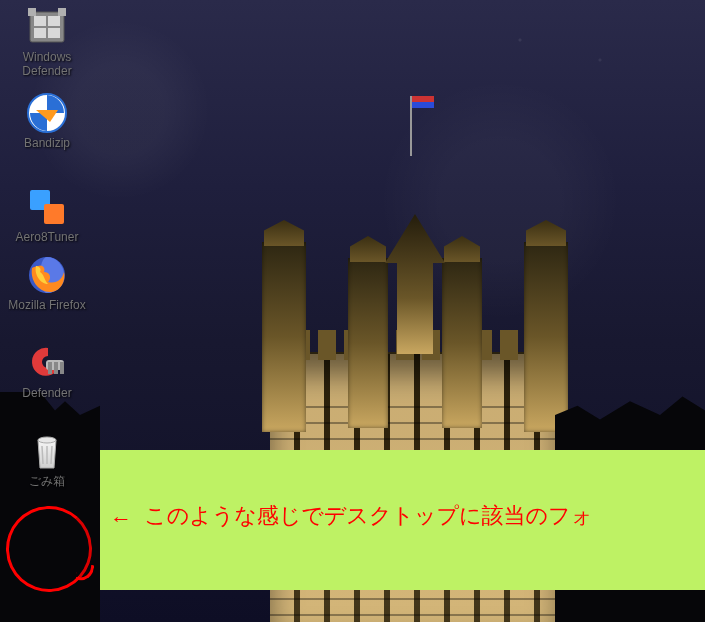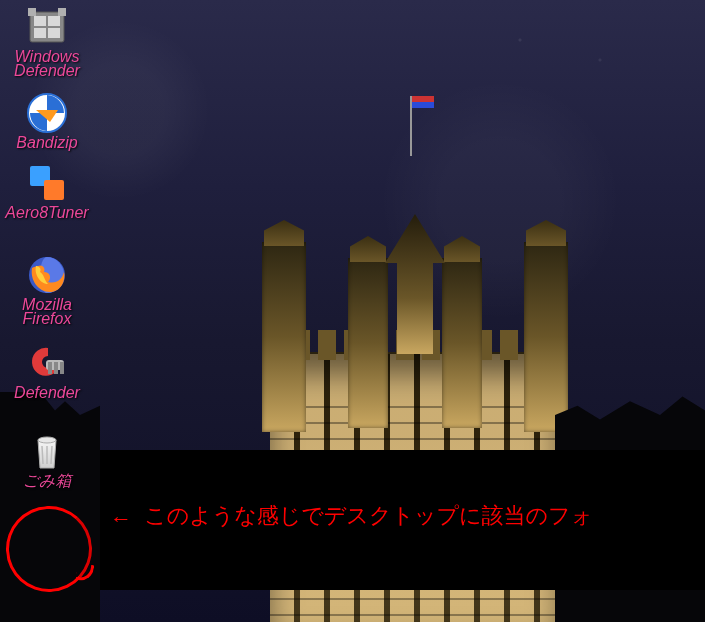--- a/index.html
+++ b/index.html
@@ -80,29 +80,28 @@
     
     .desktop { position:absolute; inset:0; }
     .icon {
       position:absolute; width:90px;
       display:flex; flex-direction:column; align-items:center;
       text-align:center; cursor:pointer;
       padding:2px 0;
     }
     .icon .img { width:42px; height:42px; margin-bottom:2px; position:relative; }
     .icon .label {
-      color:#ec4899; font-size:16px; line-height:14px;
+      color:#737373; font-size:12px; line-height:14px;
       text-shadow: 1px 1px 2px rgba(0,0,0,0.9);
       white-space:pre-line;
-      font-style:italic;
     }
     
     .annot {
       position:absolute; left:100px; top:450px; width:605px; height:140px;
-      background:#000000;
+      background:#bef264;
     }
     .annot-text {
       color:#ff0000; font-size:22px; line-height:1.8;
       padding: 6px 10px 0 10px;
       white-space:pre-line;
       font-family: "Meiryo","Segoe UI",sans-serif;
     }
     .circle-mark{
       position:absolute; left:6px; top:506px; width:86px; height:86px;
       border:3px solid #ff0000; border-radius:50%;
@@ -143,21 +142,21 @@
         </svg></div>
       <div class="label">Windows
 Defender</div>
     </div>
     <div class="icon" style="left: 2px; top: 90px; align-items: center;">
       <div class="img"><svg width="42" height="42" viewBox="0 0 42 42">
           <use href="#svg-bandizip"></use>
         </svg></div>
       <div class="label">Bandizip</div>
     </div>
-    <div class="icon" style="left: 2px; top: 160px;">
+    <div class="icon" style="left: 2px; top: 184px;">
       <div class="img"><svg width="42" height="42" viewBox="0 0 42 42">
           <use href="#svg-aero8"></use>
         </svg></div>
       <div class="label">Aero8Tuner</div>
     </div>
     <div class="icon" style="left: 2px; top: 252px;">
       <div class="img"><svg width="42" height="42" viewBox="0 0 42 42">
           <use href="#svg-firefox"></use>
         </svg></div>
       <div class="label">Mozilla Firefox</div>

